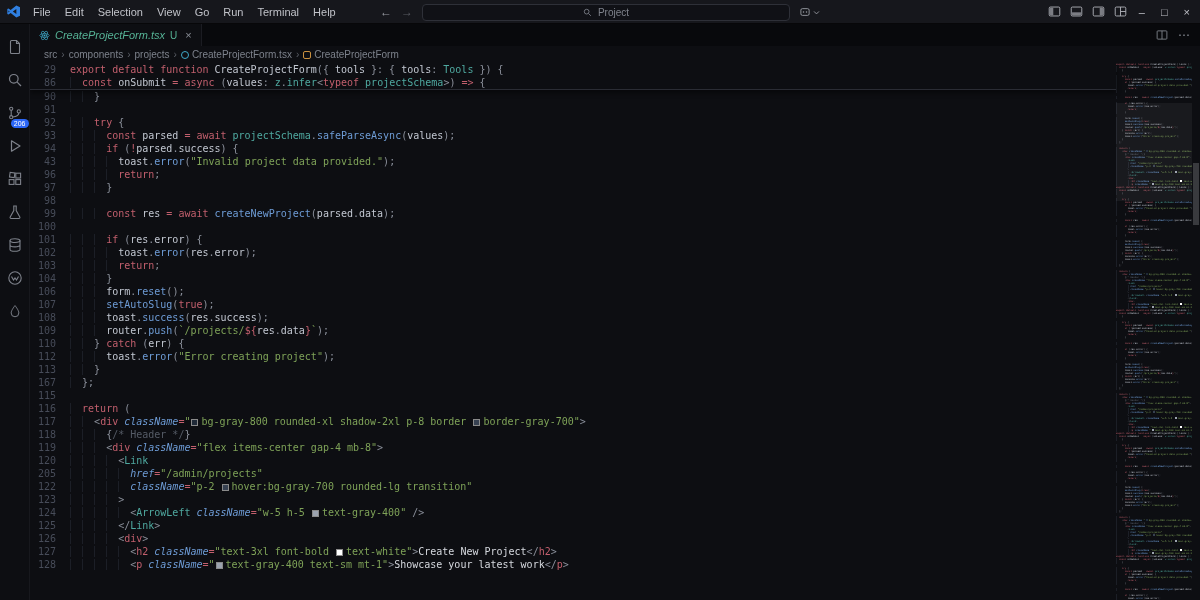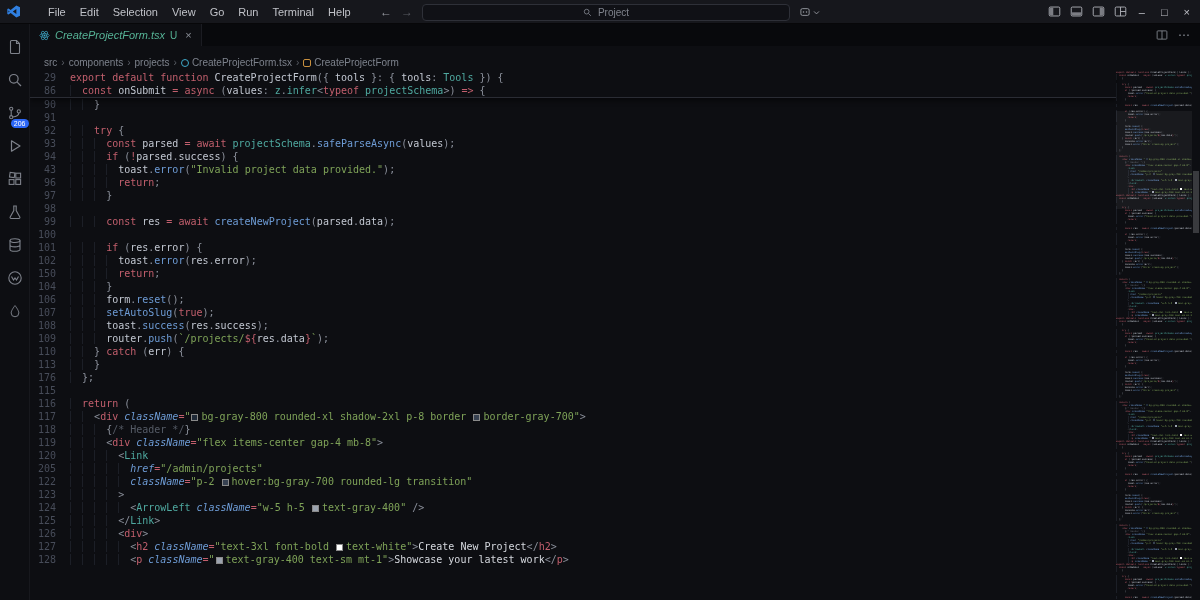--- a/index.html
+++ b/index.html
@@ -4,21 +4,21 @@
 <style>
   * { box-sizing: border-box; margin: 0; padding: 0; }
   html,body { background:#000; }
   .window { position:relative; width:1200px; height:600px; overflow:hidden;
             background:#0d0e12; font-family:"Liberation Sans", sans-serif; }
 
   
   .titlebar { position:relative; height:24px; background:#16171c; display:flex;
               align-items:center; border-bottom:1px solid #070709; color:#b4b6bd; }
   .logo { width:26px; display:flex; justify-content:center; align-items:center; }
-  .menus { display:flex; align-items:center;margin-left:15px; }
+  .menus { display:flex; align-items:center; }
   .menu-item { font-size:11px; padding:0 7px; color:#c0c2c8; cursor:default; }
   .tb-center { position:absolute; left:50%; top:0; height:24px; transform:translateX(-50%);
                display:flex; align-items:center; gap:9px; }
   .nav-arrow { font-size:12px; color:#9a9da4; }
   .nav-arrow.dim { color:#5a5d64; }
   .searchbox { width:368px; height:17px; background:#101116; border:1px solid #2e3038;
                border-radius:4px; display:flex; align-items:center; justify-content:center;
                gap:6px; color:#7f838c; font-size:10px; }
   .tb-extra { display:flex; align-items:center; gap:2px; color:#9a9da4; }
   .tb-right { margin-left:auto; display:flex; align-items:center; gap:12px; padding-right:10px; }
@@ -41,21 +41,21 @@
   .tab { display:flex; align-items:center; gap:5px; padding:0 9px; background:#0d0e12;
          border-right:1px solid #1b1c22; }
   .tab-label { font-size:11px; font-style:italic; color:#56b396; }
   .tab-git { font-size:10px; color:#56b396; }
   .tab-close { font-size:11px; color:#8b8f98; margin-left:3px; }
   .tab-actions { margin-left:auto; display:flex; align-items:center; gap:10px;
                  padding-right:10px; color:#8b8f98; font-size:12px; }
 
   
   .breadcrumbs { height:17px; display:flex; align-items:center; font-size:10px;
-                 color:#7d828c; padding-left:14px; gap:4px; background:#0d0e12;margin-top:8px; }
+                 color:#7d828c; padding-left:14px; gap:4px; background:#0d0e12; }
   .bc-sep { color:#5a5e66; font-size:10px; }
   .bc-item { display:flex; align-items:center; gap:3px; }
   .bc-icon { display:inline-block; width:8px; height:8px; border-radius:50%;
              border:1px solid #3fa9c9; position:relative; }
   .bc-icon.symbol { border-color:#c9903f; border-radius:2px; }
 
   
   .editor { position:relative; flex:1; overflow:hidden; background:#0d0e12; }
   .code-area { position:absolute; left:0; top:0; right:84px; bottom:0;
                font-family:"DejaVu Sans Mono", monospace; }
@@ -319,21 +319,21 @@
               </div>
               <div class="code-line">
                 <span class="ln">101</span>
                 <span class="lc"><span class="t-ws">      </span><span class="t-kw">if</span><span class="t-p"> (</span><span class="t-v">res</span><span class="t-p">.</span><span class="t-v">error</span><span class="t-p">) {</span></span>
               </div>
               <div class="code-line">
                 <span class="ln">102</span>
                 <span class="lc"><span class="t-ws">        </span><span class="t-v">toast</span><span class="t-p">.</span><span class="t-fn">error</span><span class="t-p">(</span><span class="t-v">res</span><span class="t-p">.</span><span class="t-v">error</span><span class="t-p">);</span></span>
               </div>
               <div class="code-line">
-                <span class="ln">150</span>
+                <span class="ln">103</span>
                 <span class="lc"><span class="t-ws">        </span><span class="t-kw">return</span><span class="t-p">;</span></span>
               </div>
               <div class="code-line">
                 <span class="ln">104</span>
                 <span class="lc"><span class="t-ws">      </span><span class="t-p">}</span></span>
               </div>
               <div class="code-line">
                 <span class="ln">106</span>
                 <span class="lc"><span class="t-ws">      </span><span class="t-v">form</span><span class="t-p">.</span><span class="t-fn">reset</span><span class="t-p">();</span></span>
               </div>
@@ -347,25 +347,29 @@
               </div>
               <div class="code-line">
                 <span class="ln">109</span>
                 <span class="lc"><span class="t-ws">      </span><span class="t-v">router</span><span class="t-p">.</span><span class="t-fn">push</span><span class="t-p">(</span><span class="t-str">`/projects/</span><span class="t-op">${</span><span class="t-v">res</span><span class="t-p">.</span><span class="t-v">data</span><span class="t-op">}</span><span class="t-str">`</span><span class="t-p">);</span></span>
               </div>
               <div class="code-line">
                 <span class="ln">110</span>
                 <span class="lc"><span class="t-ws">    </span><span class="t-p">} </span><span class="t-kw">catch</span><span class="t-p"> (</span><span class="t-v">err</span><span class="t-p">) {</span></span>
               </div>
               <div class="code-line">
+                <span class="ln">112</span>
+                <span class="lc"><span class="t-ws">      </span><span class="t-v">toast</span><span class="t-p">.</span><span class="t-fn">error</span><span class="t-p">(</span><span class="t-str">"Error creating project"</span><span class="t-p">);</span></span>
+              </div>
+              <div class="code-line">
                 <span class="ln">113</span>
                 <span class="lc"><span class="t-ws">    </span><span class="t-p">}</span></span>
               </div>
               <div class="code-line">
-                <span class="ln">176</span>
+                <span class="ln">167</span>
                 <span class="lc"><span class="t-ws">  </span><span class="t-p">};</span></span>
               </div>
               <div class="code-line">
                 <span class="ln">115</span>
                 <span class="lc"></span>
               </div>
               <div class="code-line">
                 <span class="ln">116</span>
                 <span class="lc"><span class="t-ws">  </span><span class="t-kw">return</span><span class="t-p"> (</span></span>
               </div>

